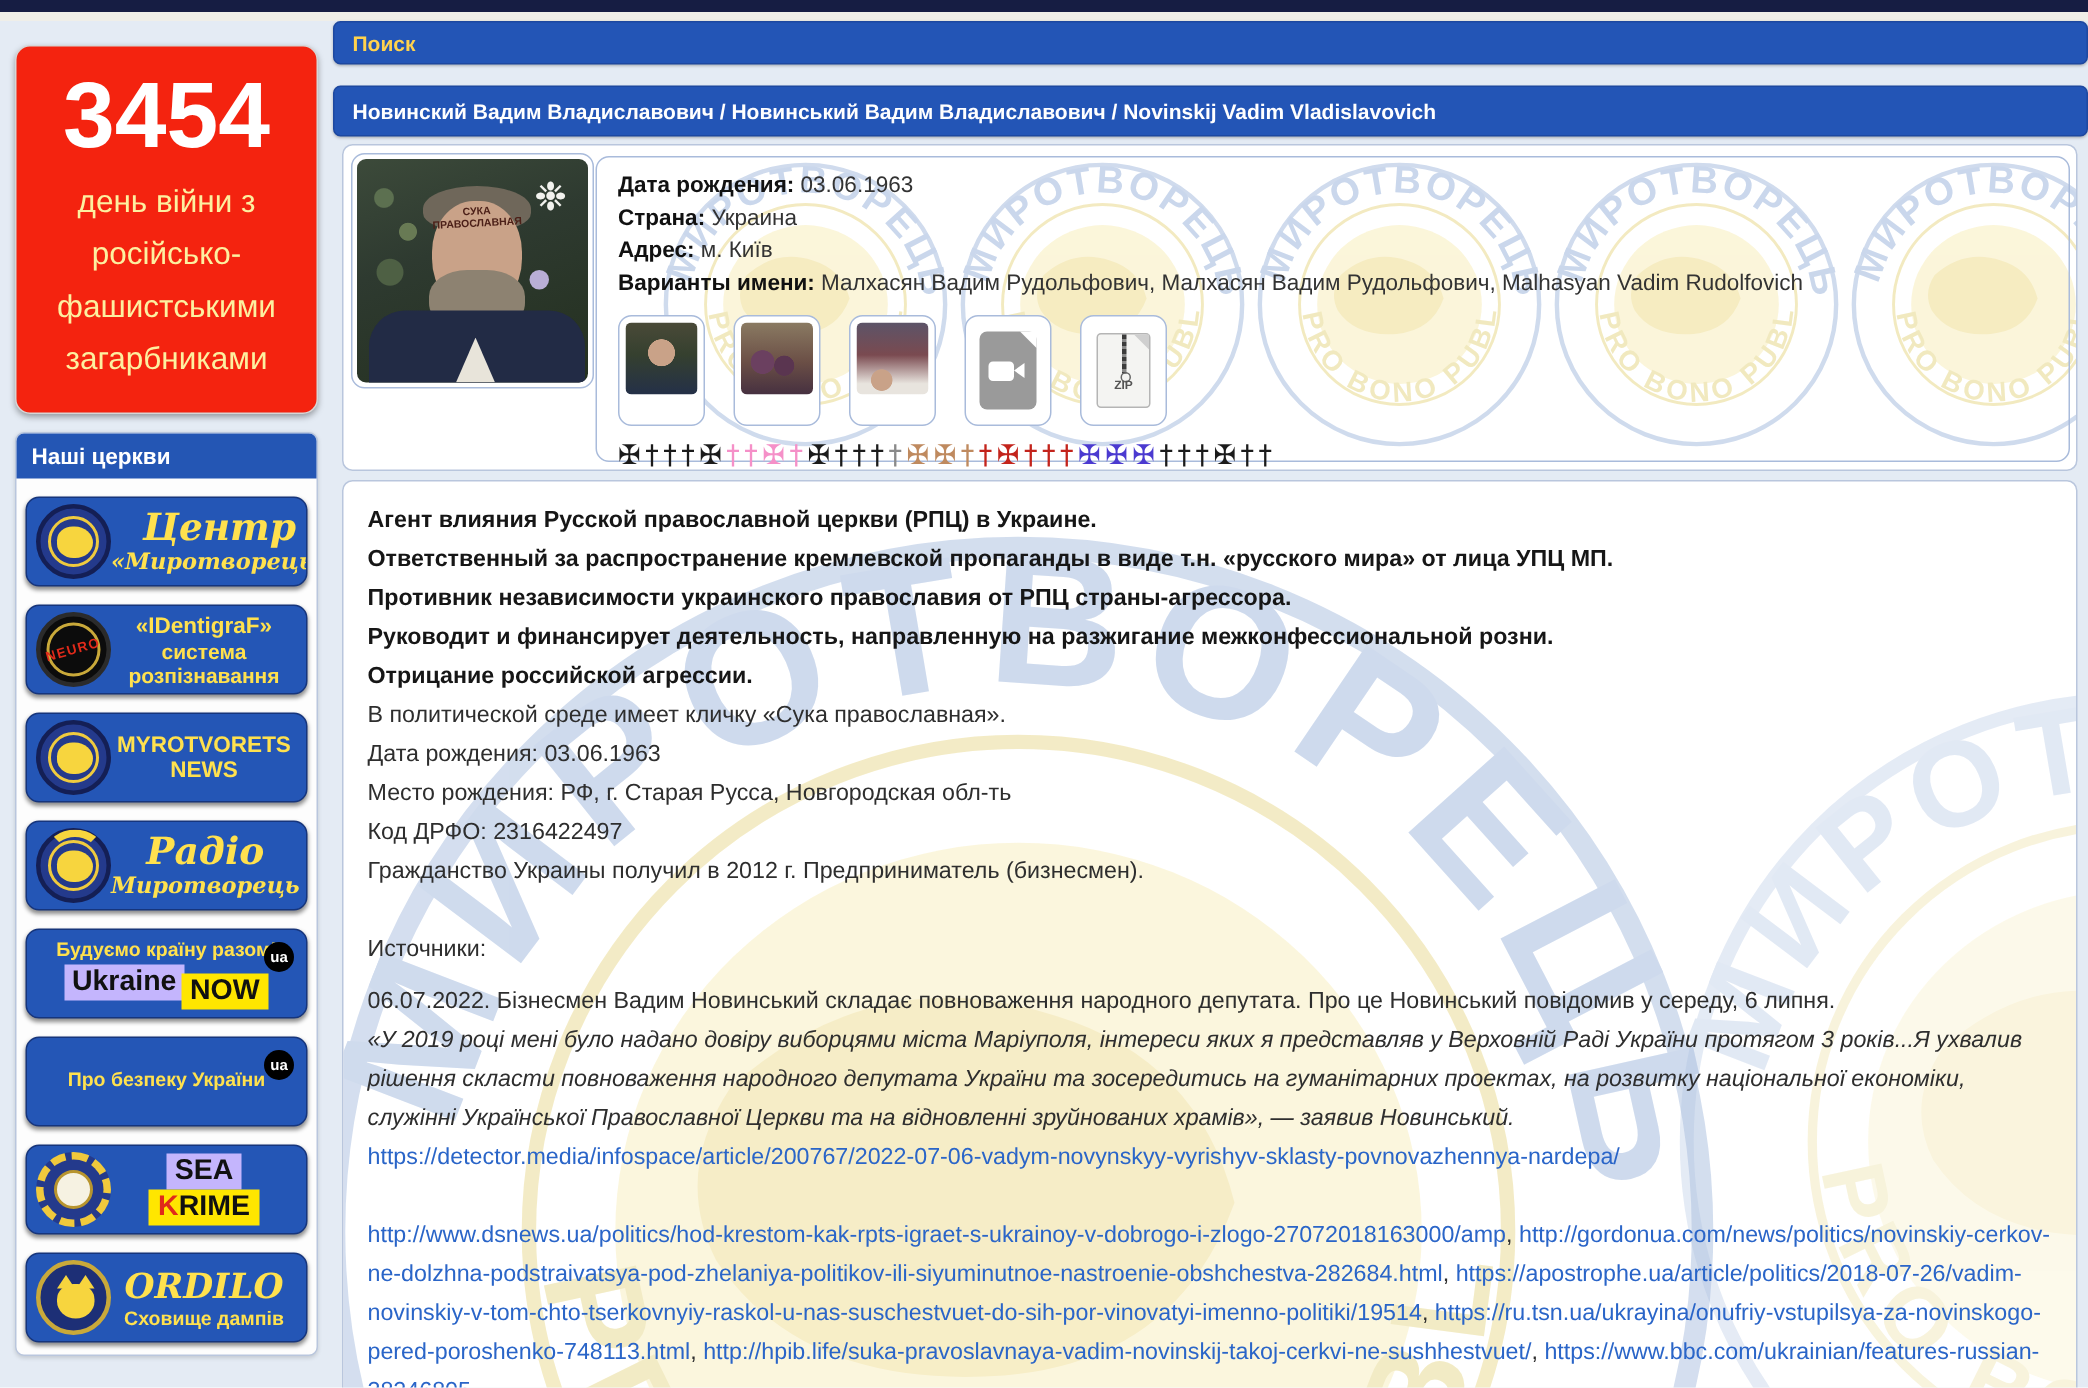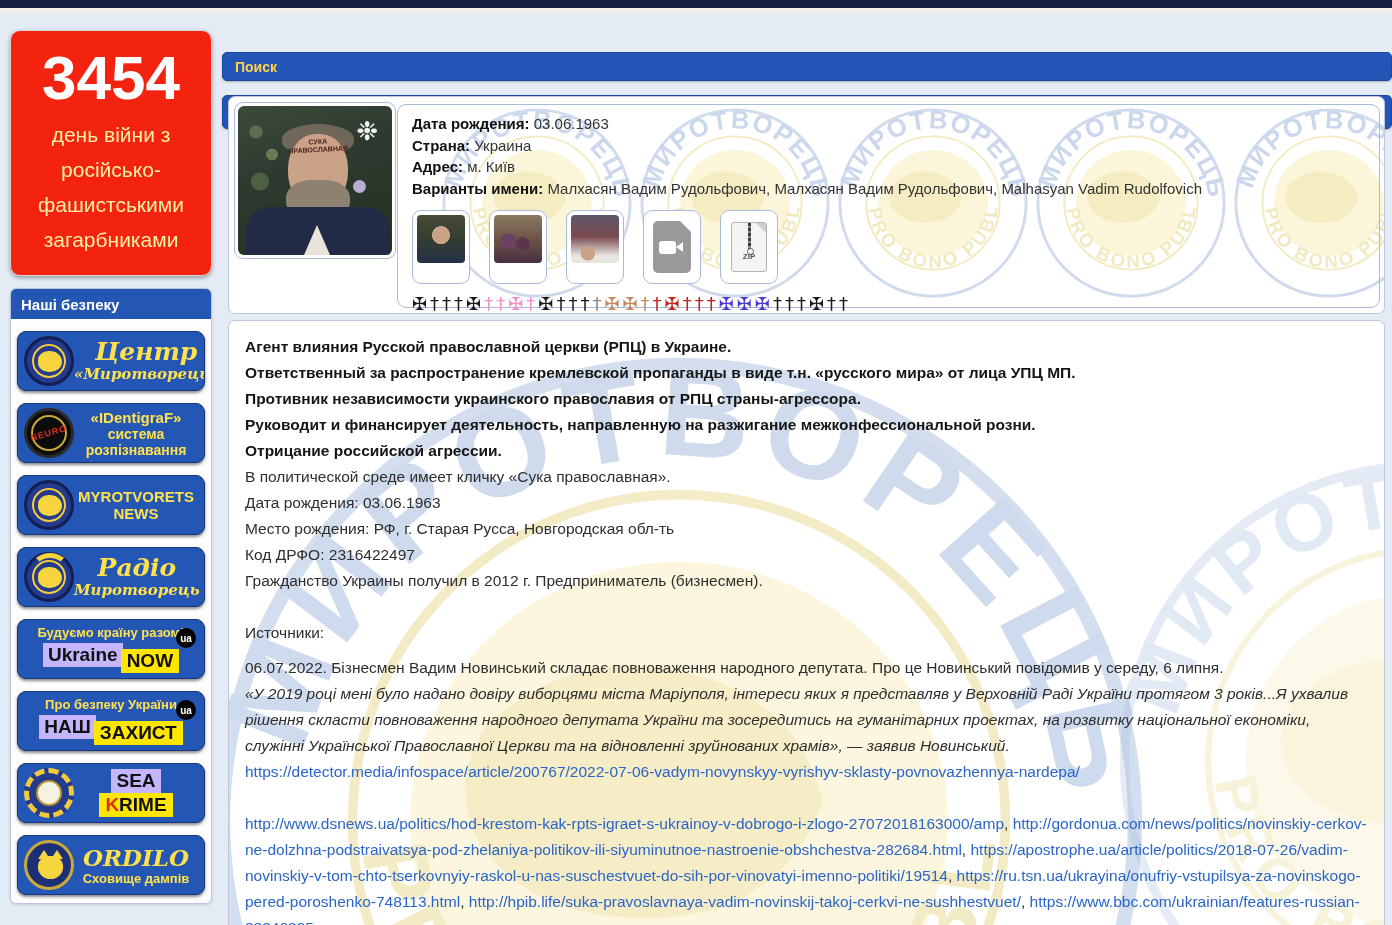--- a/index.html
+++ b/index.html
@@ -8,21 +8,21 @@
     font-family: "Liberation Sans", "DejaVu Sans", sans-serif;
     background:#e4ebf4;
     position:relative;
   }
   
   .strip-navy { position:absolute; left:0; top:0; width:1392px; height:8px; background:#161d43; }
   .strip-cream { position:absolute; left:0; top:8px; width:1392px; height:6px; background:#efeee8; }
 
   
   .blue-bar { position:absolute; background:#2355b6; border:1px solid #1d48a0; border-radius:5px;
-              box-shadow:0 1px 2px rgba(0,0,0,.25); display:flex; align-items:center; padding:0 12px;margin-top:38px; }
+              box-shadow:0 1px 2px rgba(0,0,0,.25); display:flex; align-items:center; padding:0 12px; }
   .search-bar { left:222px; top:14px; width:1170px; height:29px; cursor:pointer; }
   .search-bar span { color:#ffd24d; font-weight:bold; font-size:14px; }
   .title-bar { left:222px; top:57px; width:1170px; height:34px; }
   .title-bar h1 { color:#ffffff; font-weight:bold; font-size:14px; white-space:nowrap; }
 
   
   .sidebar { position:absolute; left:10px; top:30px; width:202px; }
   .war-box { background:#f4230f; border:1px solid #d6d6d6; border-radius:10px;
              box-shadow:0 2px 4px rgba(0,0,0,.35); text-align:center; padding:14px 6px 18px; }
   .war-days { color:#ffffff; font-size:62px; font-weight:bold; line-height:66px; }
@@ -191,21 +191,21 @@
 <div class="sidebar">
   <div class="war-box">
     <div class="war-days">3454</div>
     <div class="war-caption">день війни з
 російсько-
 фашистськими
 загарбниками</div>
   </div>
 
   <div class="projects-panel">
-    <div class="projects-header">Наші безпеку</div>
+    <div class="projects-header">Наші церкви</div>
 
     <div class="project-btn">
       <div class="emblem-logo"></div>
       <div class="project-text">
         <div class="proj-line-serif-big">Центр</div>
         <div class="proj-line-serif-small">«Миротворець»</div>
       </div>
     </div>
 
     <div class="project-btn">
@@ -244,24 +244,20 @@
           <span class="word-white">Ukraine</span>
           <span class="word-yellow">NOW</span>
         </div>
       </div>
       <span class="ua-badge">ua</span>
     </div>
 
     <div class="project-btn">
       <div class="project-text">
         <div class="proj-tagline">Про безпеку України</div>
-        <div class="word-row">
-          <span class="word-white">НАШ</span>
-          <span class="word-yellow">ЗАХИСТ</span>
-        </div>
       </div>
       <span class="ua-badge">ua</span>
     </div>
 
     <div class="project-btn">
       <div class="wheel-logo"></div>
       <div class="project-text">
         <div class="word-row">
           <span class="word-white">SEA</span>
         </div>

